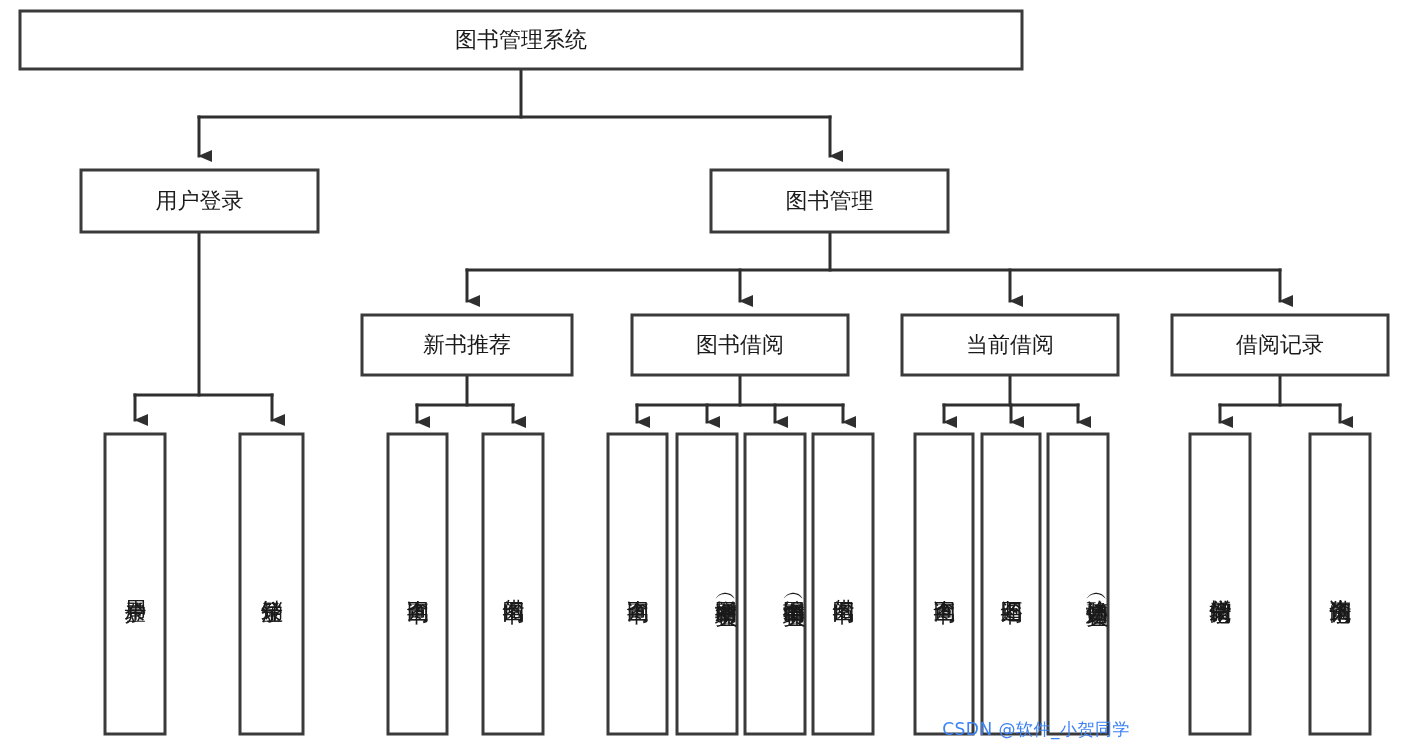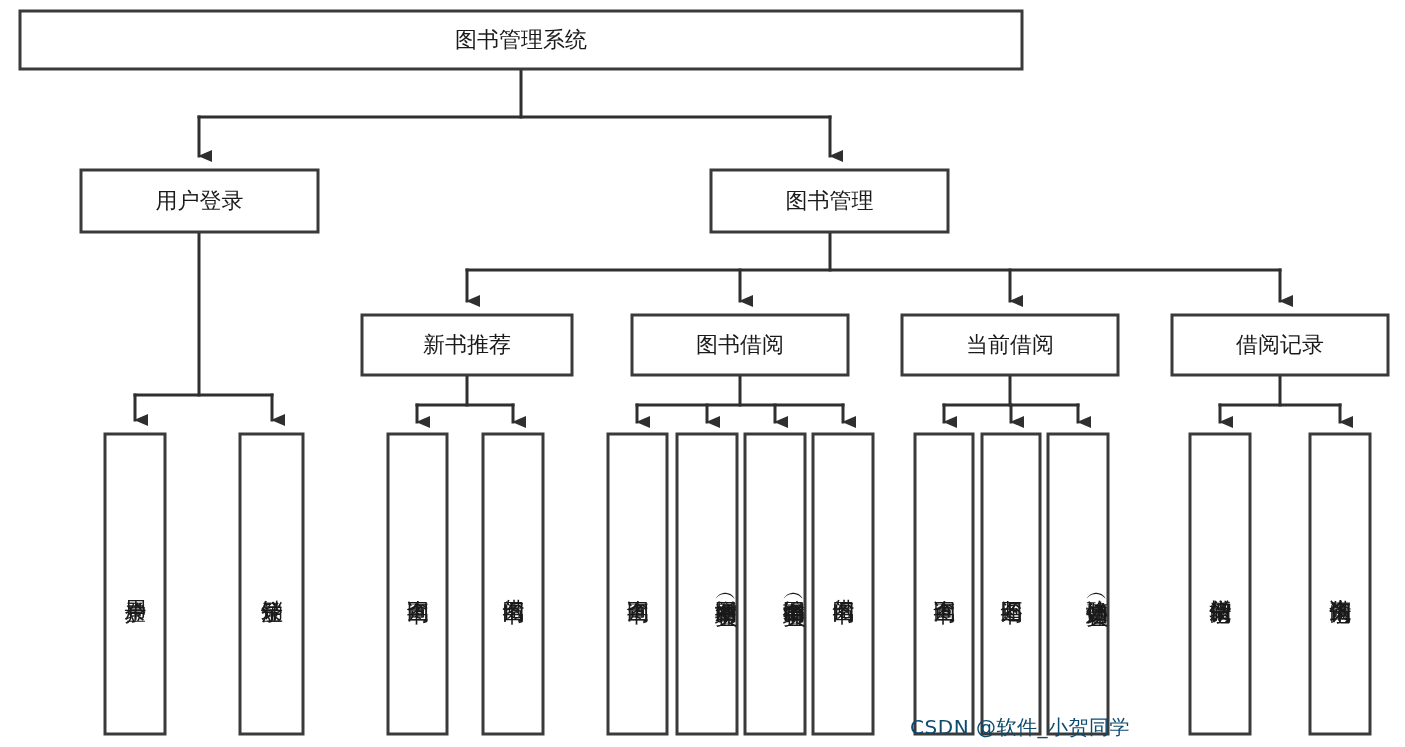--- a/index.html
+++ b/index.html
@@ -62,22 +62,22 @@
     white-space: nowrap;
     pointer-events: none;
   }
   .leaf-label.centered {
     align-items: center;
   }
   .watermark {
     position: absolute;
     right: 12px;
     bottom: 6px;
-    font-size: 20px;
-    color: #0c4a6e;
+    font-size: 17px;
+    color: #3b82f6;
     font-family: "DejaVu Sans", "Liberation Sans", sans-serif;
     letter-spacing: 0.5px;
     white-space: nowrap;
   }
 </style>
 </head>
 <body>
 
 <div id="diagram-root">
 

